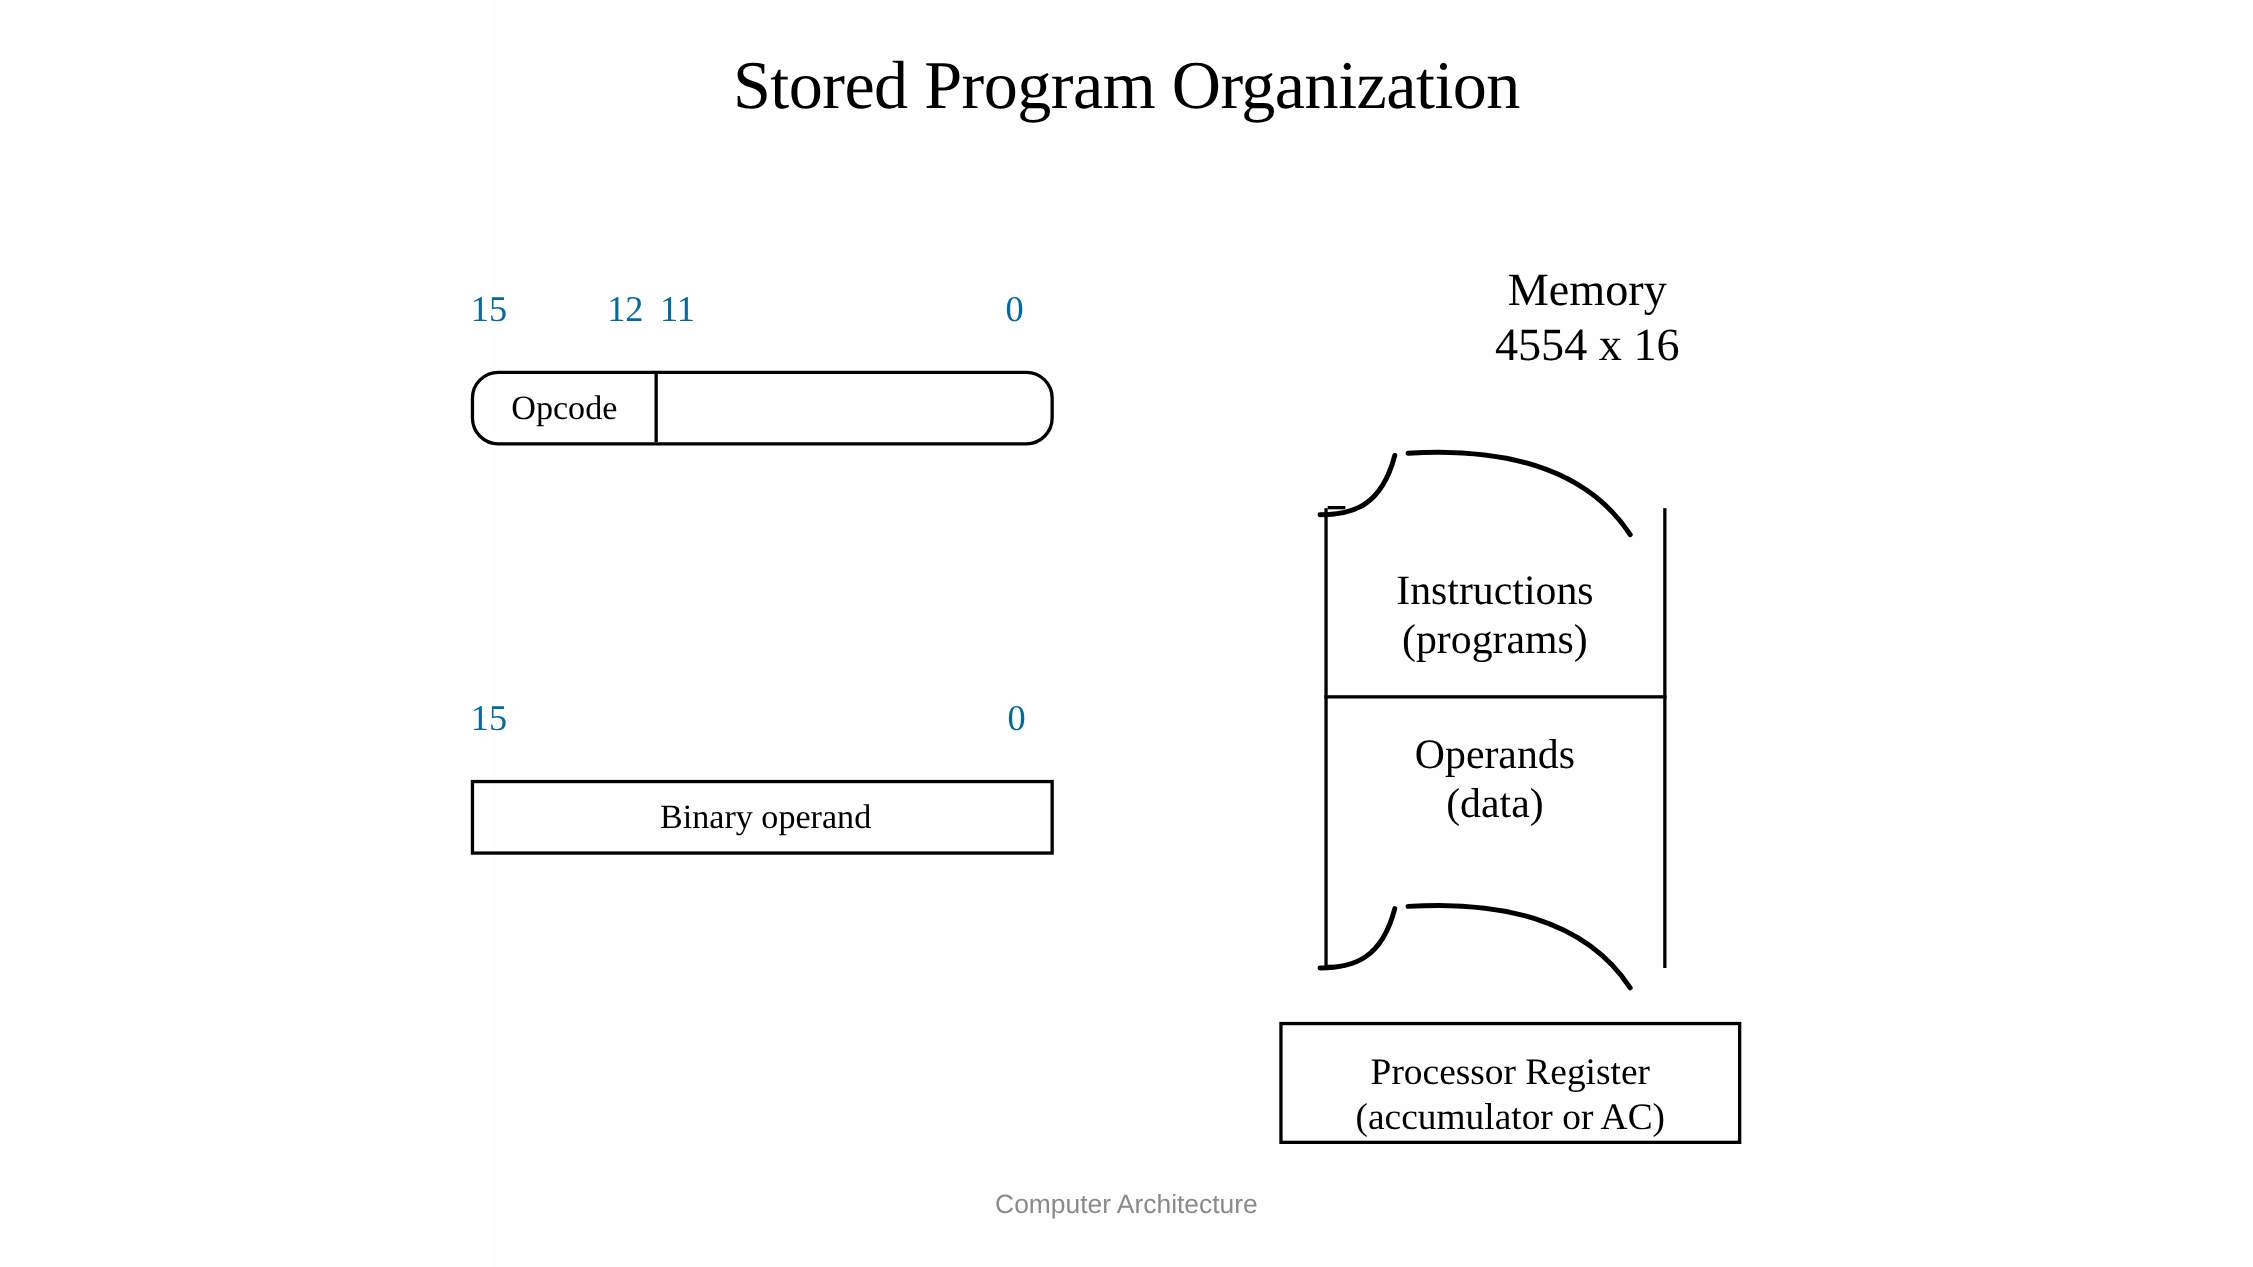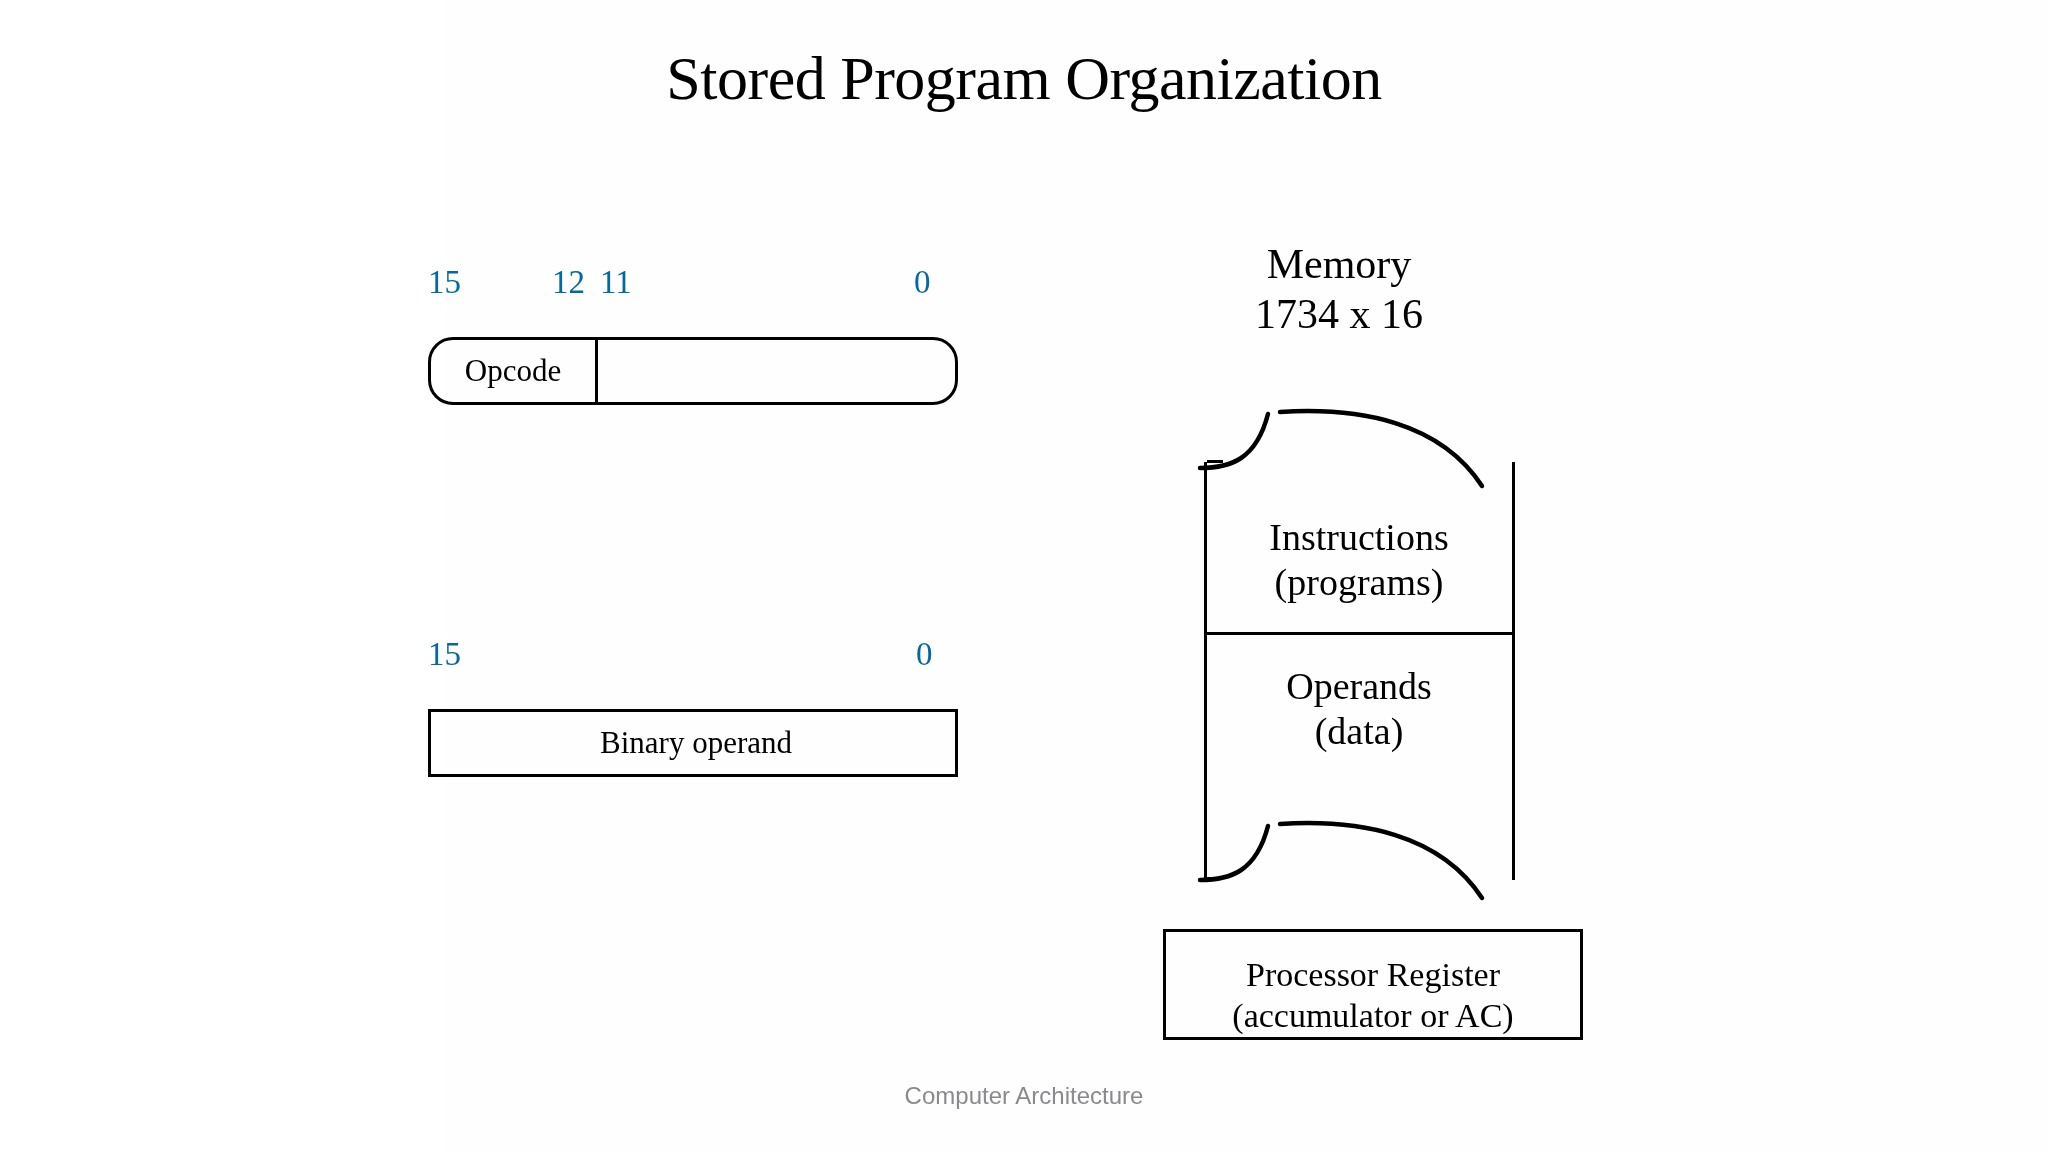--- a/index.html
+++ b/index.html
@@ -172,23 +172,23 @@
 
   <div class="bitlabels" style="left:428px; top:634px; width:530px;">
     <span class="bitlabel" style="left:0px;">15</span>
     <span class="bitlabel" style="left:488px;">0</span>
   </div>
 
   <div class="fmt-box" style="left:428px; top:709px; width:530px; height:68px;">
     <div class="fmt-cell" style="left:0px; width:530px;">Binary operand</div>
   </div>
 
-  <div class="memory-title" style="left:1104px; top:240px; width:470px;">
+  <div class="memory-title" style="left:1208px; top:240px; width:470px;">
     <div>Memory</div>
-    <div>1734 x 16</div>
+    <div>4554 x 16</div>
   </div>
 
   <svg class="mem-curve" style="left:1190px; top:398px;" width="340" height="92" viewBox="0 0 340 92">
     <path d="M 10 70 C 40 70, 66 62, 78 16" fill="none" stroke="#000000" stroke-width="4.5" stroke-linecap="round"></path>
     <path d="M 90 14 C 170 9, 250 24, 292 88" fill="none" stroke="#000000" stroke-width="4.5" stroke-linecap="round"></path>
   </svg>
 
   <div class="mem-vline" style="left:1204px; top:462px; height:418px;"></div>
   <div class="mem-vline" style="left:1512px; top:462px; height:418px;"></div>
 

